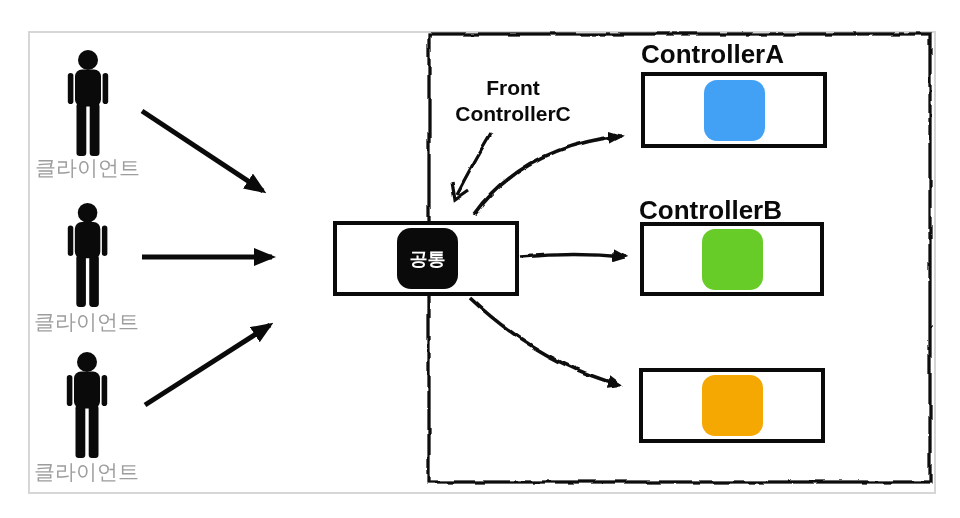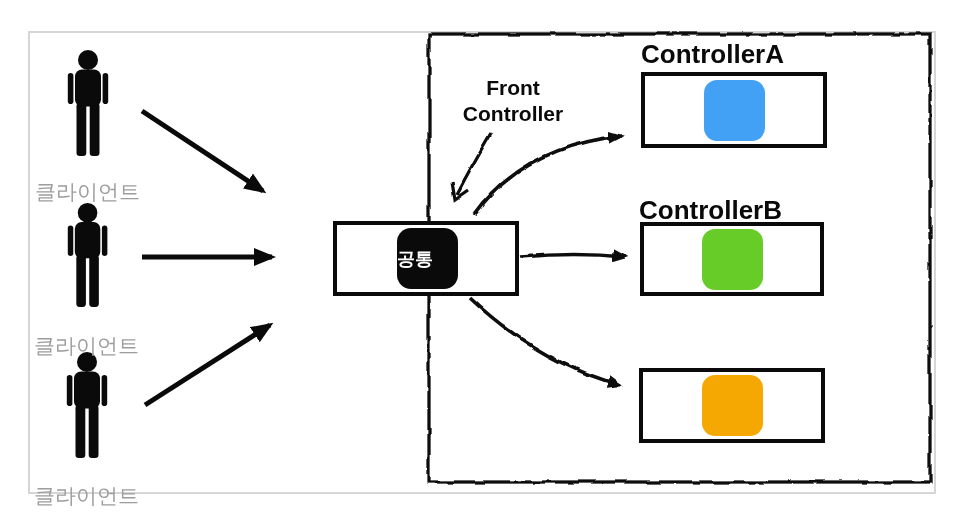--- a/index.html
+++ b/index.html
@@ -8,21 +8,21 @@
     font-family:"Liberation Sans","DejaVu Sans",sans-serif;overflow:hidden;
   }
   .frame{
     position:absolute;left:28px;top:31px;width:904px;height:459px;
     border:2px solid #d6d6d6;background:transparent;
   }
   svg.layer{position:absolute;left:0;top:0;z-index:1;}
 
   .client-label{
     position:absolute;z-index:2;font-size:21px;line-height:24px;
-    color:#9d9d9d;white-space:nowrap;margin-top:24px;
+    color:#9d9d9d;white-space:nowrap;
   }
   .fc-label{
     position:absolute;z-index:2;left:446px;top:75px;width:134px;
     text-align:center;font-weight:bold;font-size:21px;line-height:26px;
     color:#0a0a0a;
   }
   .ctrl-label{
     position:absolute;z-index:2;font-weight:bold;font-size:26px;
     line-height:22px;color:#0a0a0a;white-space:nowrap;
   }
@@ -33,21 +33,21 @@
   }
   .sq{width:61px;height:61px;border-radius:13px;background:#ccc;}
   .common-box{
     position:absolute;z-index:2;left:333px;top:221px;width:186px;height:75px;
     box-sizing:border-box;border:4px solid #0a0a0a;background:#ffffff;
     display:flex;align-items:center;
   }
   .common-chip{
     width:61px;height:61px;margin-left:60px;background:#0a0a0a;
     border-radius:14px;color:#ffffff;display:flex;align-items:center;
-    font-weight:bold;font-size:18px;
+    justify-content:center;font-weight:bold;font-size:18px;
   }
 </style>
 </head>
 <body>
 
 <div class="canvas">
 
   <div class="frame"></div>
 
   <svg class="layer" width="960" height="518" viewBox="0 0 960 518">
@@ -90,21 +90,21 @@
         <path d="M491,133 Q472,165 457,194"></path>
         <polyline points="468,190 455,199 452,181"></polyline>
       </g>
     </g>
   </svg>
 
   <div class="client-label" style="left:35px;top:156px;">클라이언트</div>
   <div class="client-label" style="left:34px;top:310px;">클라이언트</div>
   <div class="client-label" style="left:34px;top:460px;">클라이언트</div>
 
-  <div class="fc-label">Front Controller</div>
+  <div class="fc-label">Front ControllerC</div>
 
   <div class="common-box">
     <div class="common-chip">
       <span>공통</span>
     </div>
   </div>
 
   <div class="ctrl-label" style="left:641px;top:43px;">ControllerA</div>
   <div class="ctrl-label" style="left:639px;top:199px;">ControllerB</div>
 

